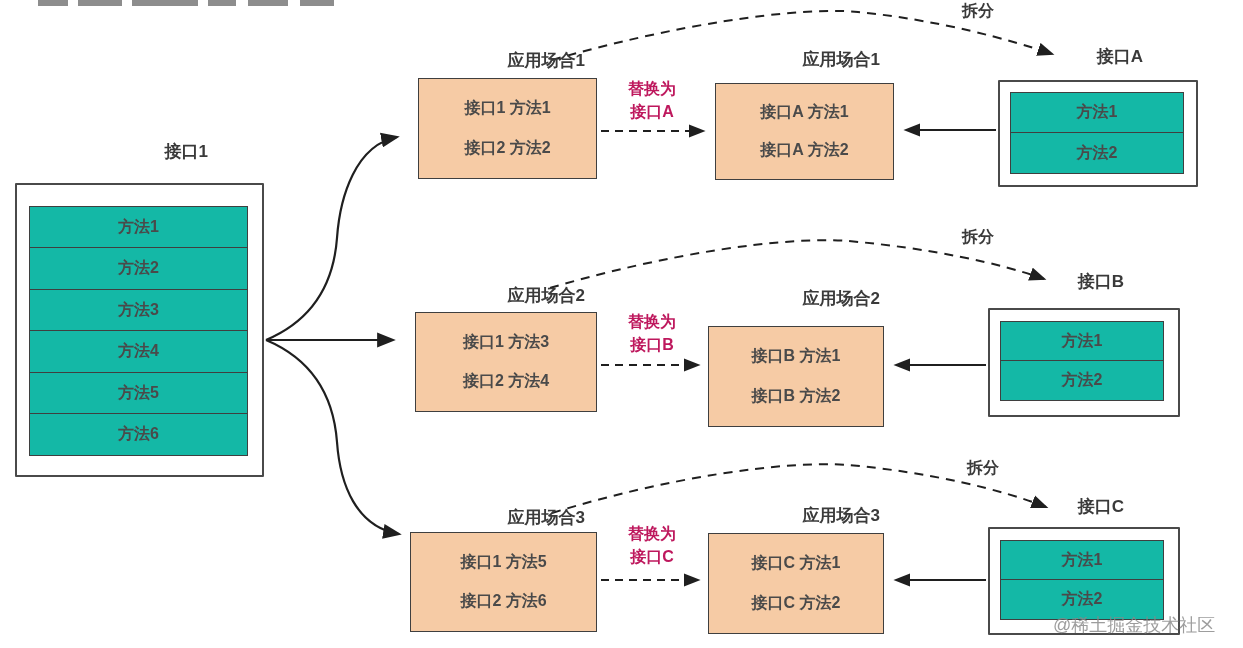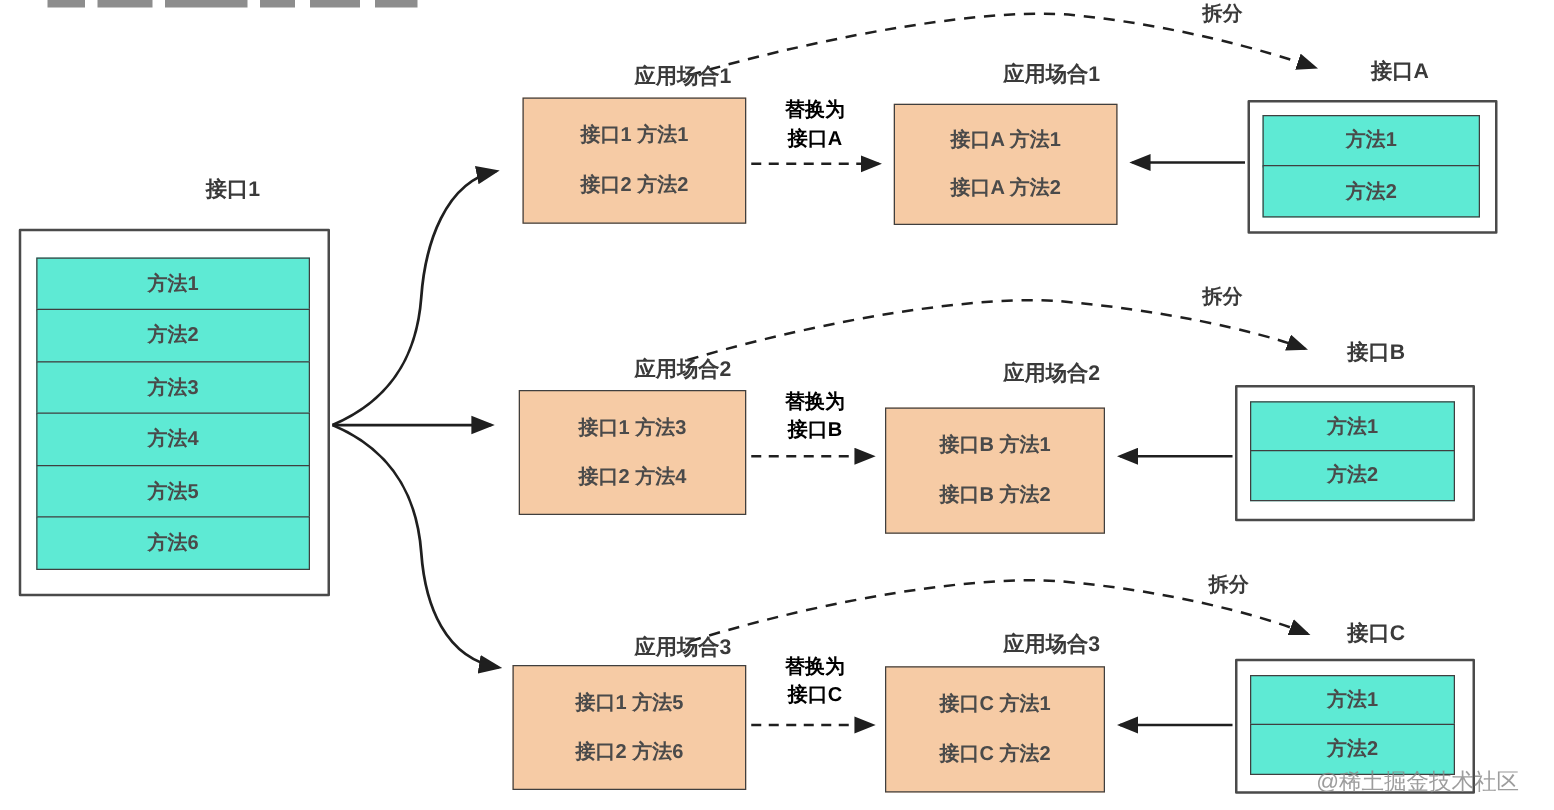--- a/index.html
+++ b/index.html
@@ -13,31 +13,31 @@
     text-align:right;white-space:nowrap;
   }
   .outer-box{
     position:absolute;background:#ffffff;border:2px solid #4a4a4a;border-radius:1px;
   }
   .method-stack{
     position:absolute;display:flex;flex-direction:column;
   }
   .method-row{
     flex:1;display:flex;align-items:center;justify-content:center;
-    background:#5eead4;border:1.5px solid #3f3f3f;margin-top:-1.5px;
+    background:#14b8a6;border:1.5px solid #3f3f3f;margin-top:-1.5px;
     font-size:16px;font-weight:600;color:#4a4a4a;
   }
   .method-row:first-child{margin-top:0;}
   .scenario-box{
     position:absolute;background:#f6cba5;border:1.5px solid #3f3f3f;
     display:flex;flex-direction:column;justify-content:space-evenly;
     align-items:center;font-size:16px;font-weight:600;color:#4a4a4a;
   }
   .replace-label{
-    position:absolute;font-size:16px;font-weight:700;color:#000000;
+    position:absolute;font-size:16px;font-weight:700;color:#be185d;
     text-align:center;line-height:23px;white-space:nowrap;
   }
   .watermark{
     position:absolute;left:1053px;top:613px;font-size:18px;
     color:rgba(135,135,135,0.82);font-weight:400;z-index:5;white-space:nowrap;
   }
   .clip-frag{position:absolute;top:0;height:6px;background:#8d8d8d;}
   svg.arrows{position:absolute;left:0;top:0;z-index:0;}
   .boxlayer{position:absolute;left:0;top:0;width:100%;height:100%;z-index:1;}
 </style>

